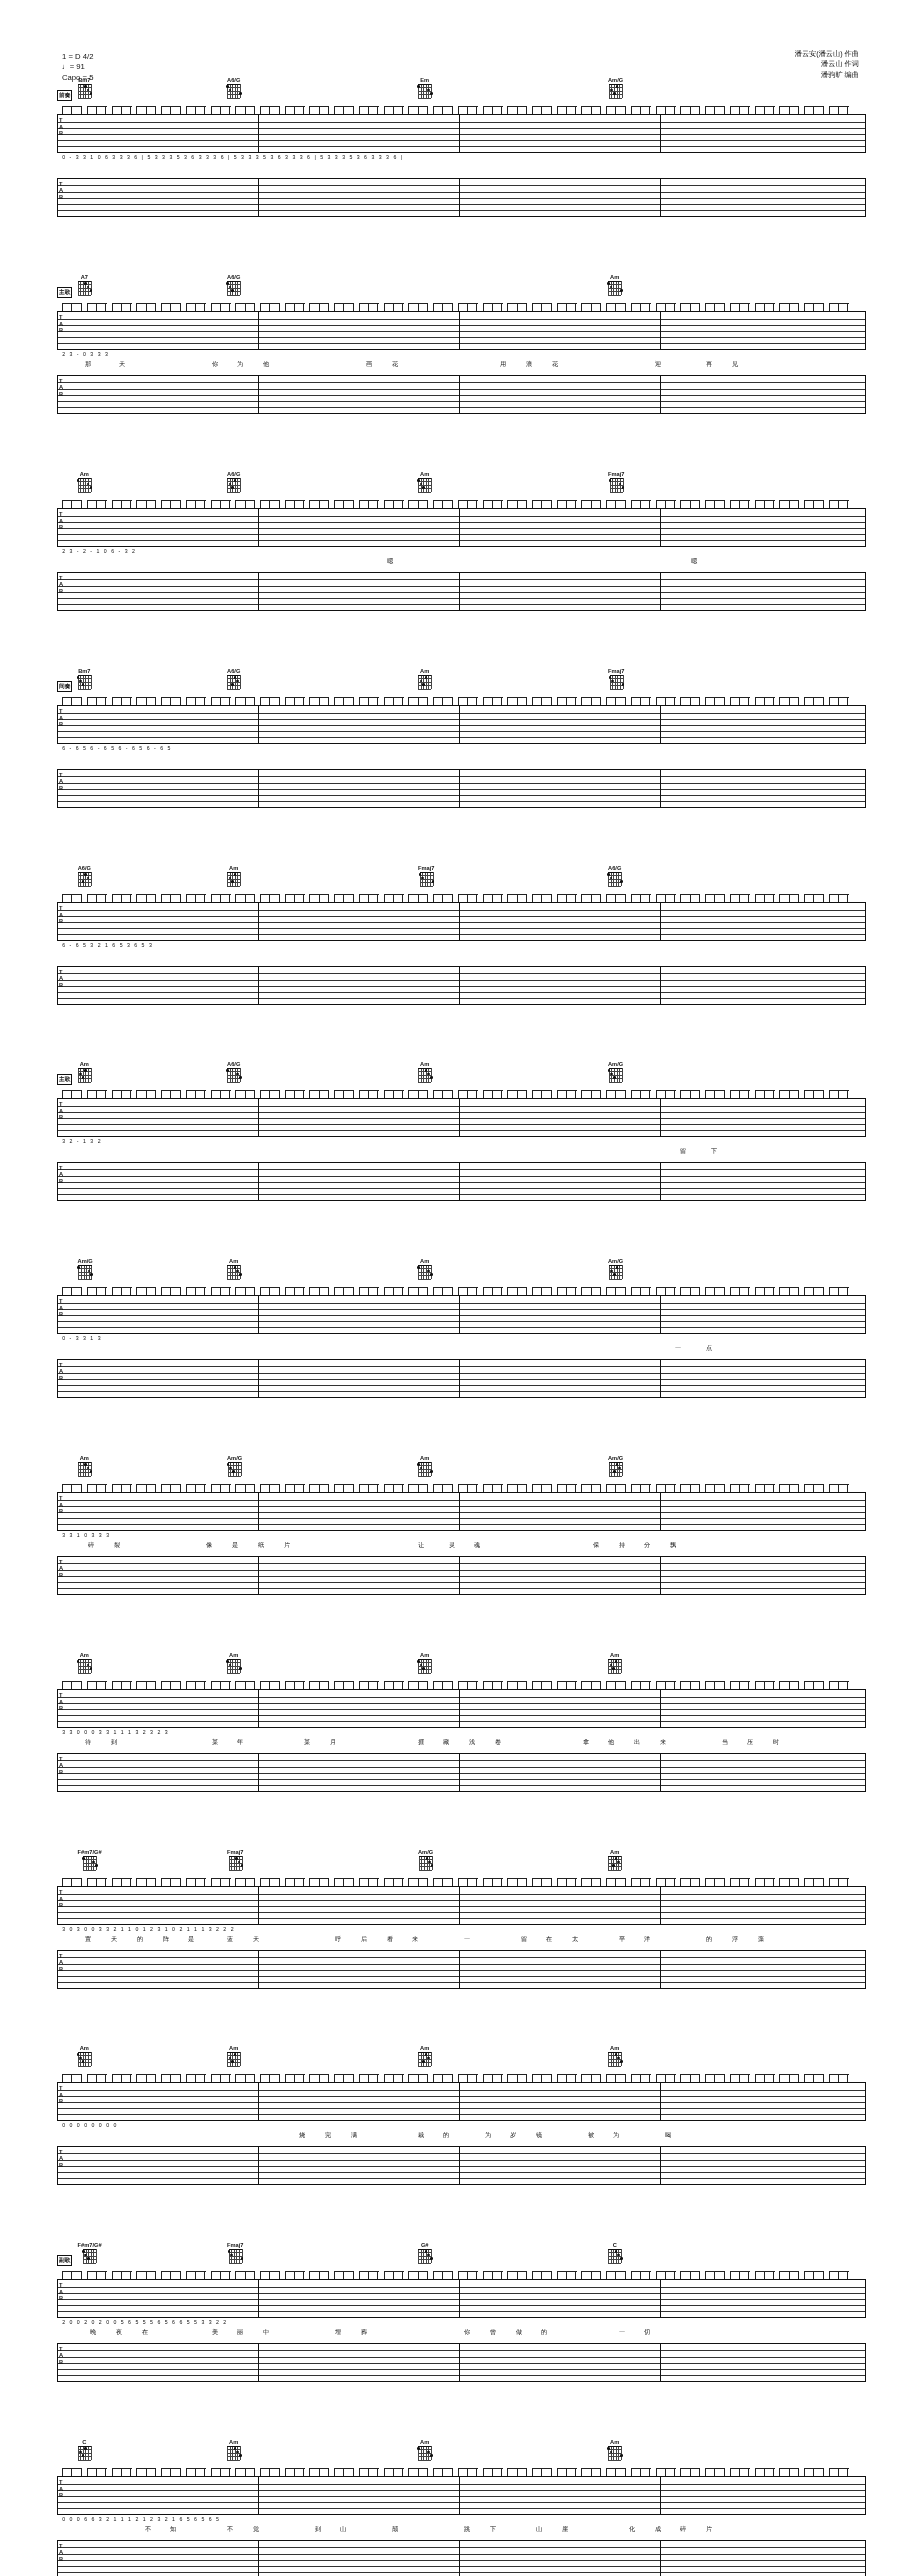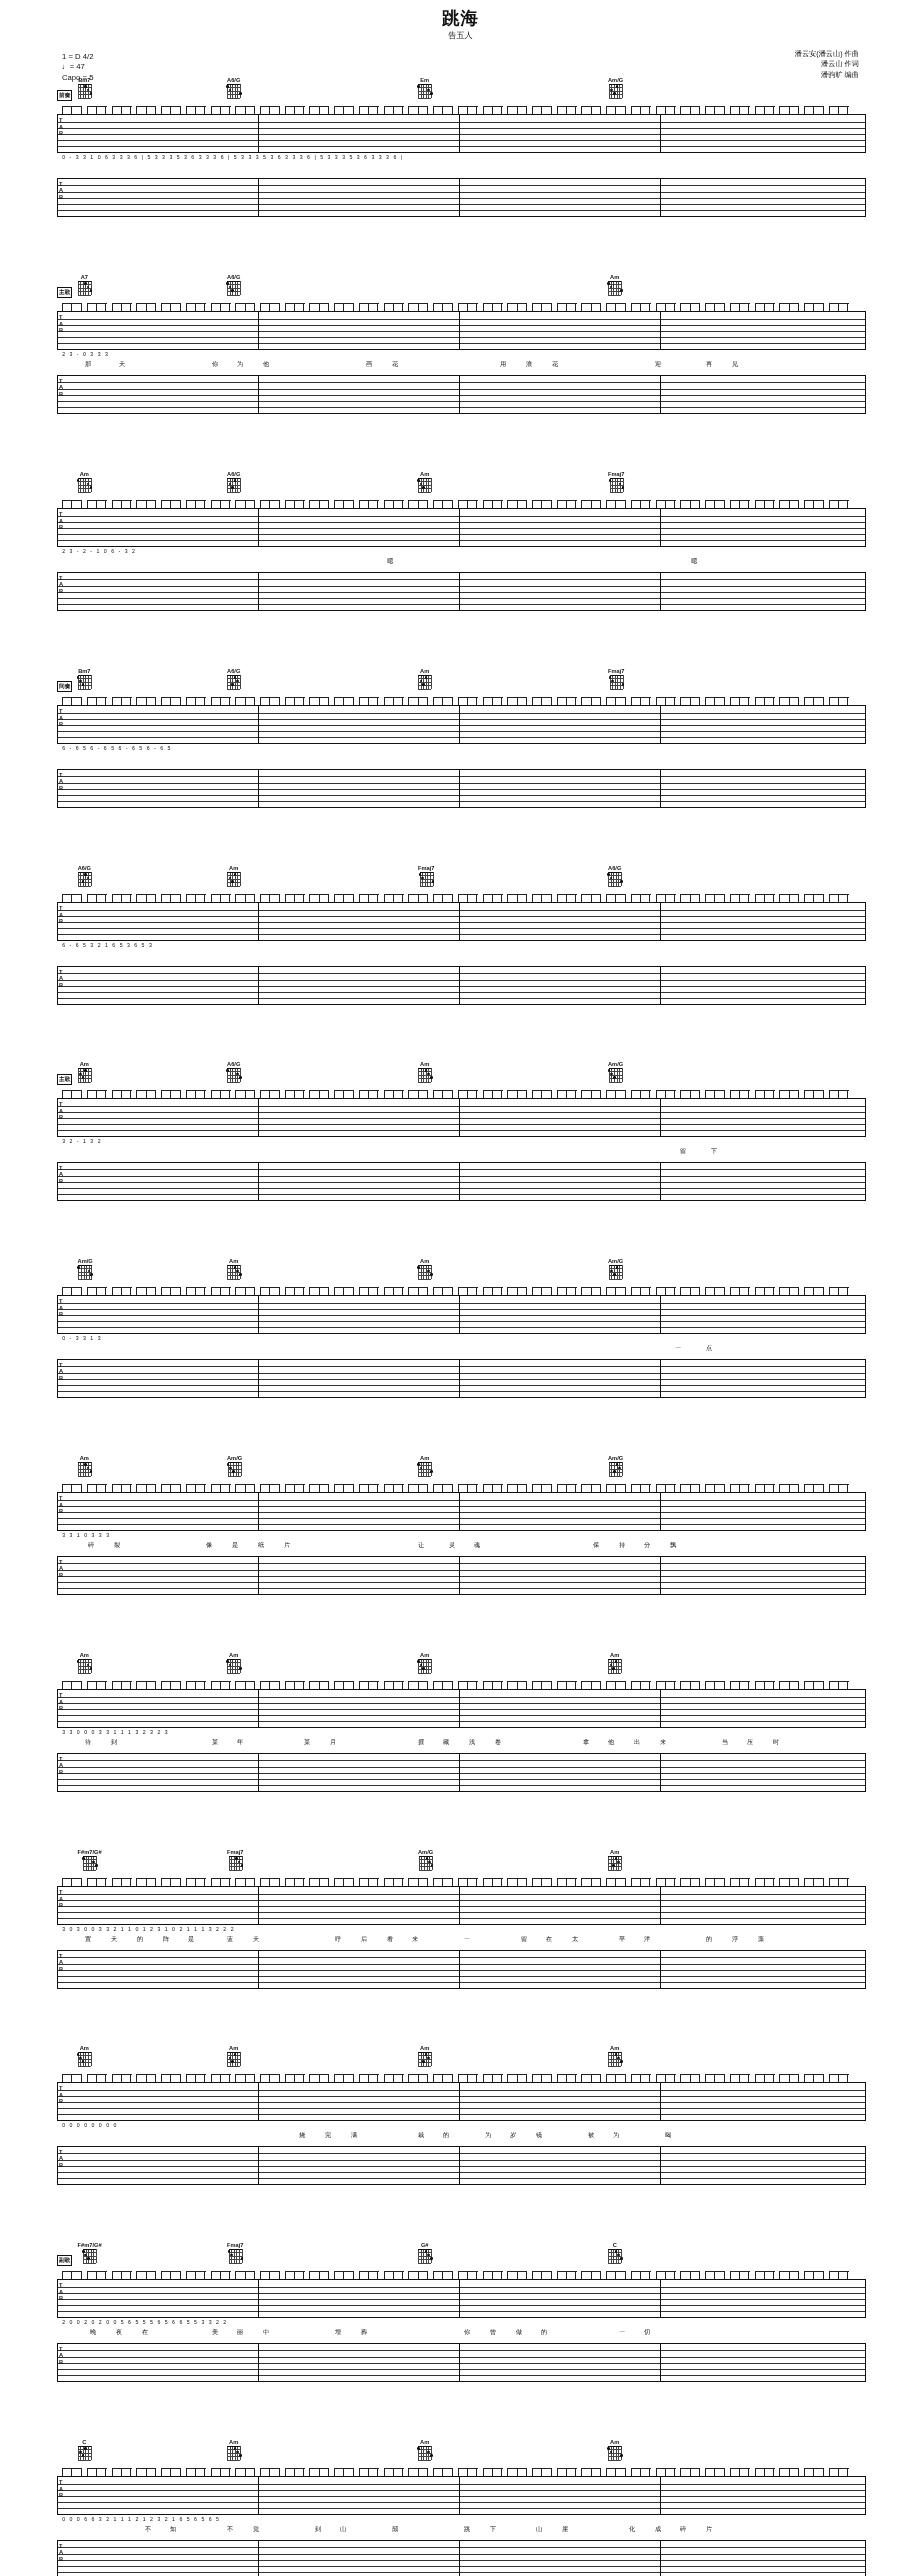--- a/index.html
+++ b/index.html
@@ -28,25 +28,23 @@
   .beam{position:absolute;height:1px;background:#222;}
   .num{position:absolute;font-size:5.2px;color:#111;}
   .lyr{position:relative;height:10.3px;}
   .lyr span{position:absolute;font-size:6.2px;color:#111;white-space:nowrap;}
   .sectionlabel{position:absolute;font-size:5.7px;font-weight:700;border:0.5px solid #111;padding:0.5px 1px;background:#fff;}
 </style>
 </head>
 <body>
 
 <div id="sheet">
-  <div class="title">跳海</div>
-  <div class="subtitle">告五人</div>
   <div class="meta-left">
     <div>1 = D 4/2</div>
-    <div>♩= 47</div>
+    <div>♩= 91</div>
     <div>Capo = 5</div>
   </div>
   <div class="meta-right">
     <div>潘云安(潘云山) 作曲</div>
     <div>潘云山 作词</div>
     <div>潘驹旷 编曲</div>
   </div>
   <div id="systems-host">
       <div class="sys" style="top: 77px;">
         <div class="chordrow">

